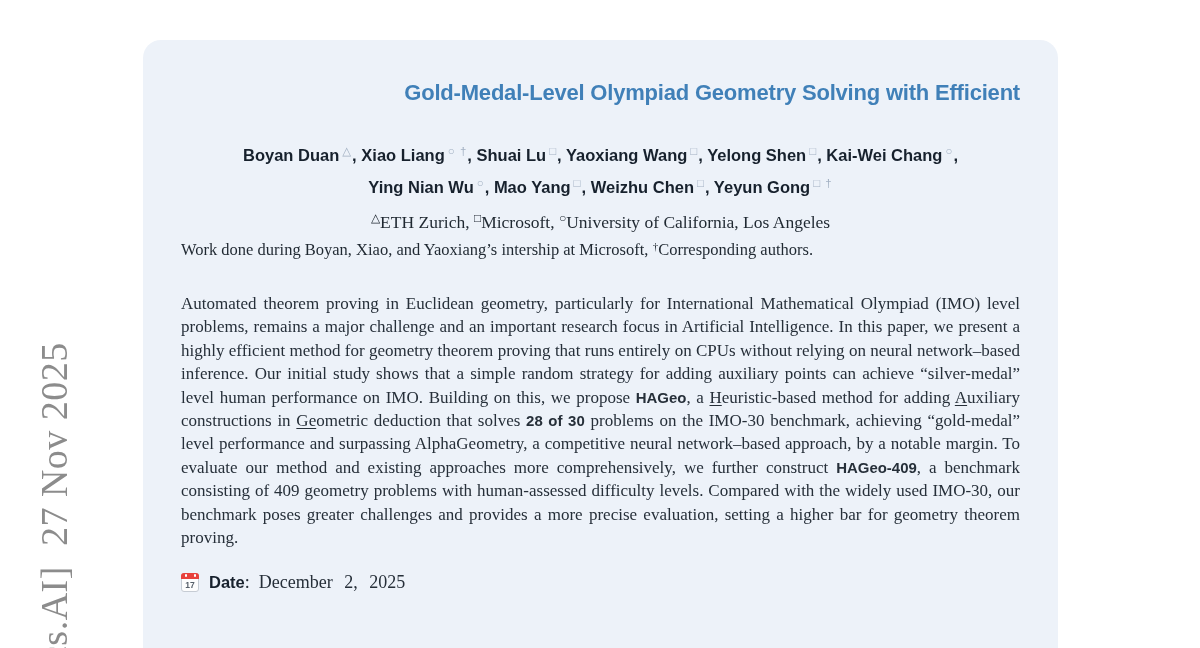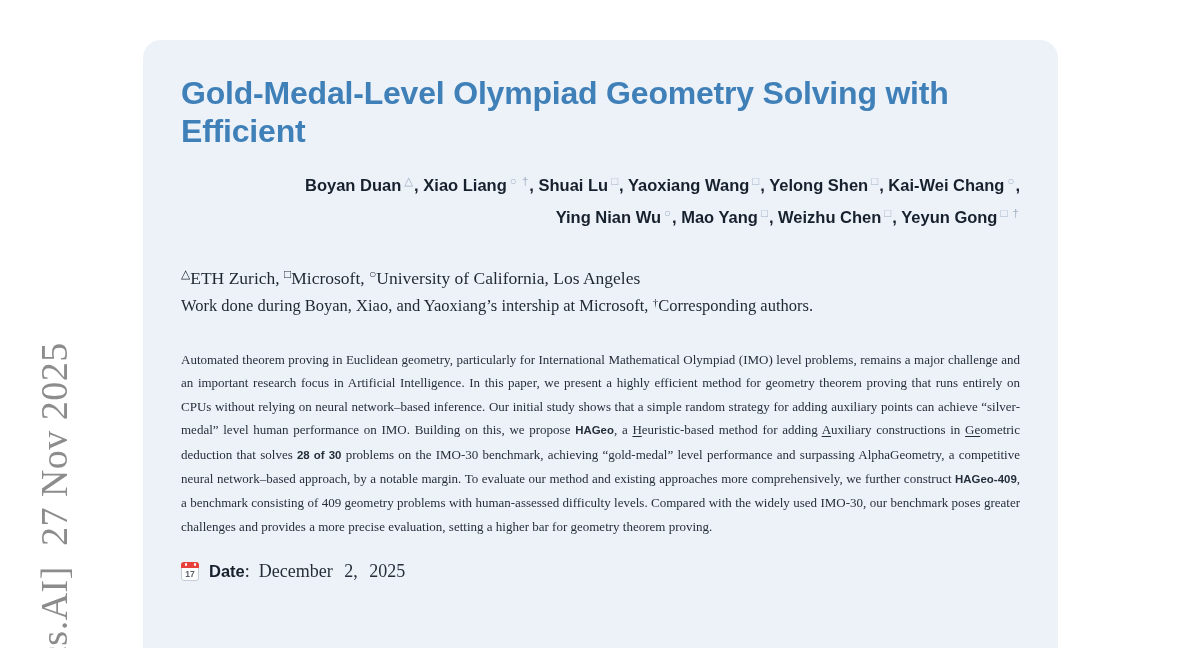--- a/index.html
+++ b/index.html
@@ -31,49 +31,49 @@
     position: absolute;
     left: 143px; top: 40px;
     width: 915px; height: 840px;
     background: #edf2f9;
     border-radius: 18px;
     padding: 32px 38px 0 38px;
   }
 
   .title {
     margin: 2px 0 0 0;
-    text-align: left;
+    text-align: right;
     font-weight: 700;
-    font-size: 32px;
+    font-size: 22px;
     line-height: 38px;
     color: #4080b8;
     letter-spacing: -0.2px;
   }
 
   .authors {
-    margin-top: 17px;
-    text-align: right;
+    margin-top: 25px;
+    text-align: center;
     font-weight: 700;
     font-size: 16.5px;
     line-height: 28px;
     color: #17212d;
   }
   .a-sup {
     font-size: 11.5px;
     font-weight: 400;
     color: #a3b1c3;
     vertical-align: 6px;
     margin-left: 3px;
     letter-spacing: 1px;
   }
   .a-sep { font-weight: 700; }
 
   .affiliations {
-    margin-top: 31px;
-    text-align: left;
+    margin-top: 5px;
+    text-align: center;
     font-family: "Liberation Serif", serif;
     font-size: 17.5px;
     line-height: 24px;
     color: #1f2831;
   }
   .aff-sup { font-size: 12px; vertical-align: 6px; }
 
   .note {
     margin-top: 1px;
     text-align: left;
@@ -81,21 +81,21 @@
     font-size: 16.5px;
     line-height: 23px;
     color: #1f2831;
   }
   .note-sup { font-size: 11px; vertical-align: 5px; }
 
   .abstract {
     margin: 31px 0 0 0;
     text-align: justify;
     font-family: "Liberation Serif", serif;
-    font-size: 13px;
+    font-size: 17px;
     line-height: 23.4px;
     color: #262f39;
   }
   .seg-b {
     font-family: "Liberation Sans", sans-serif;
     font-weight: 700;
     font-size: 0.88em;
   }
   .seg-u {
     text-decoration: underline;

